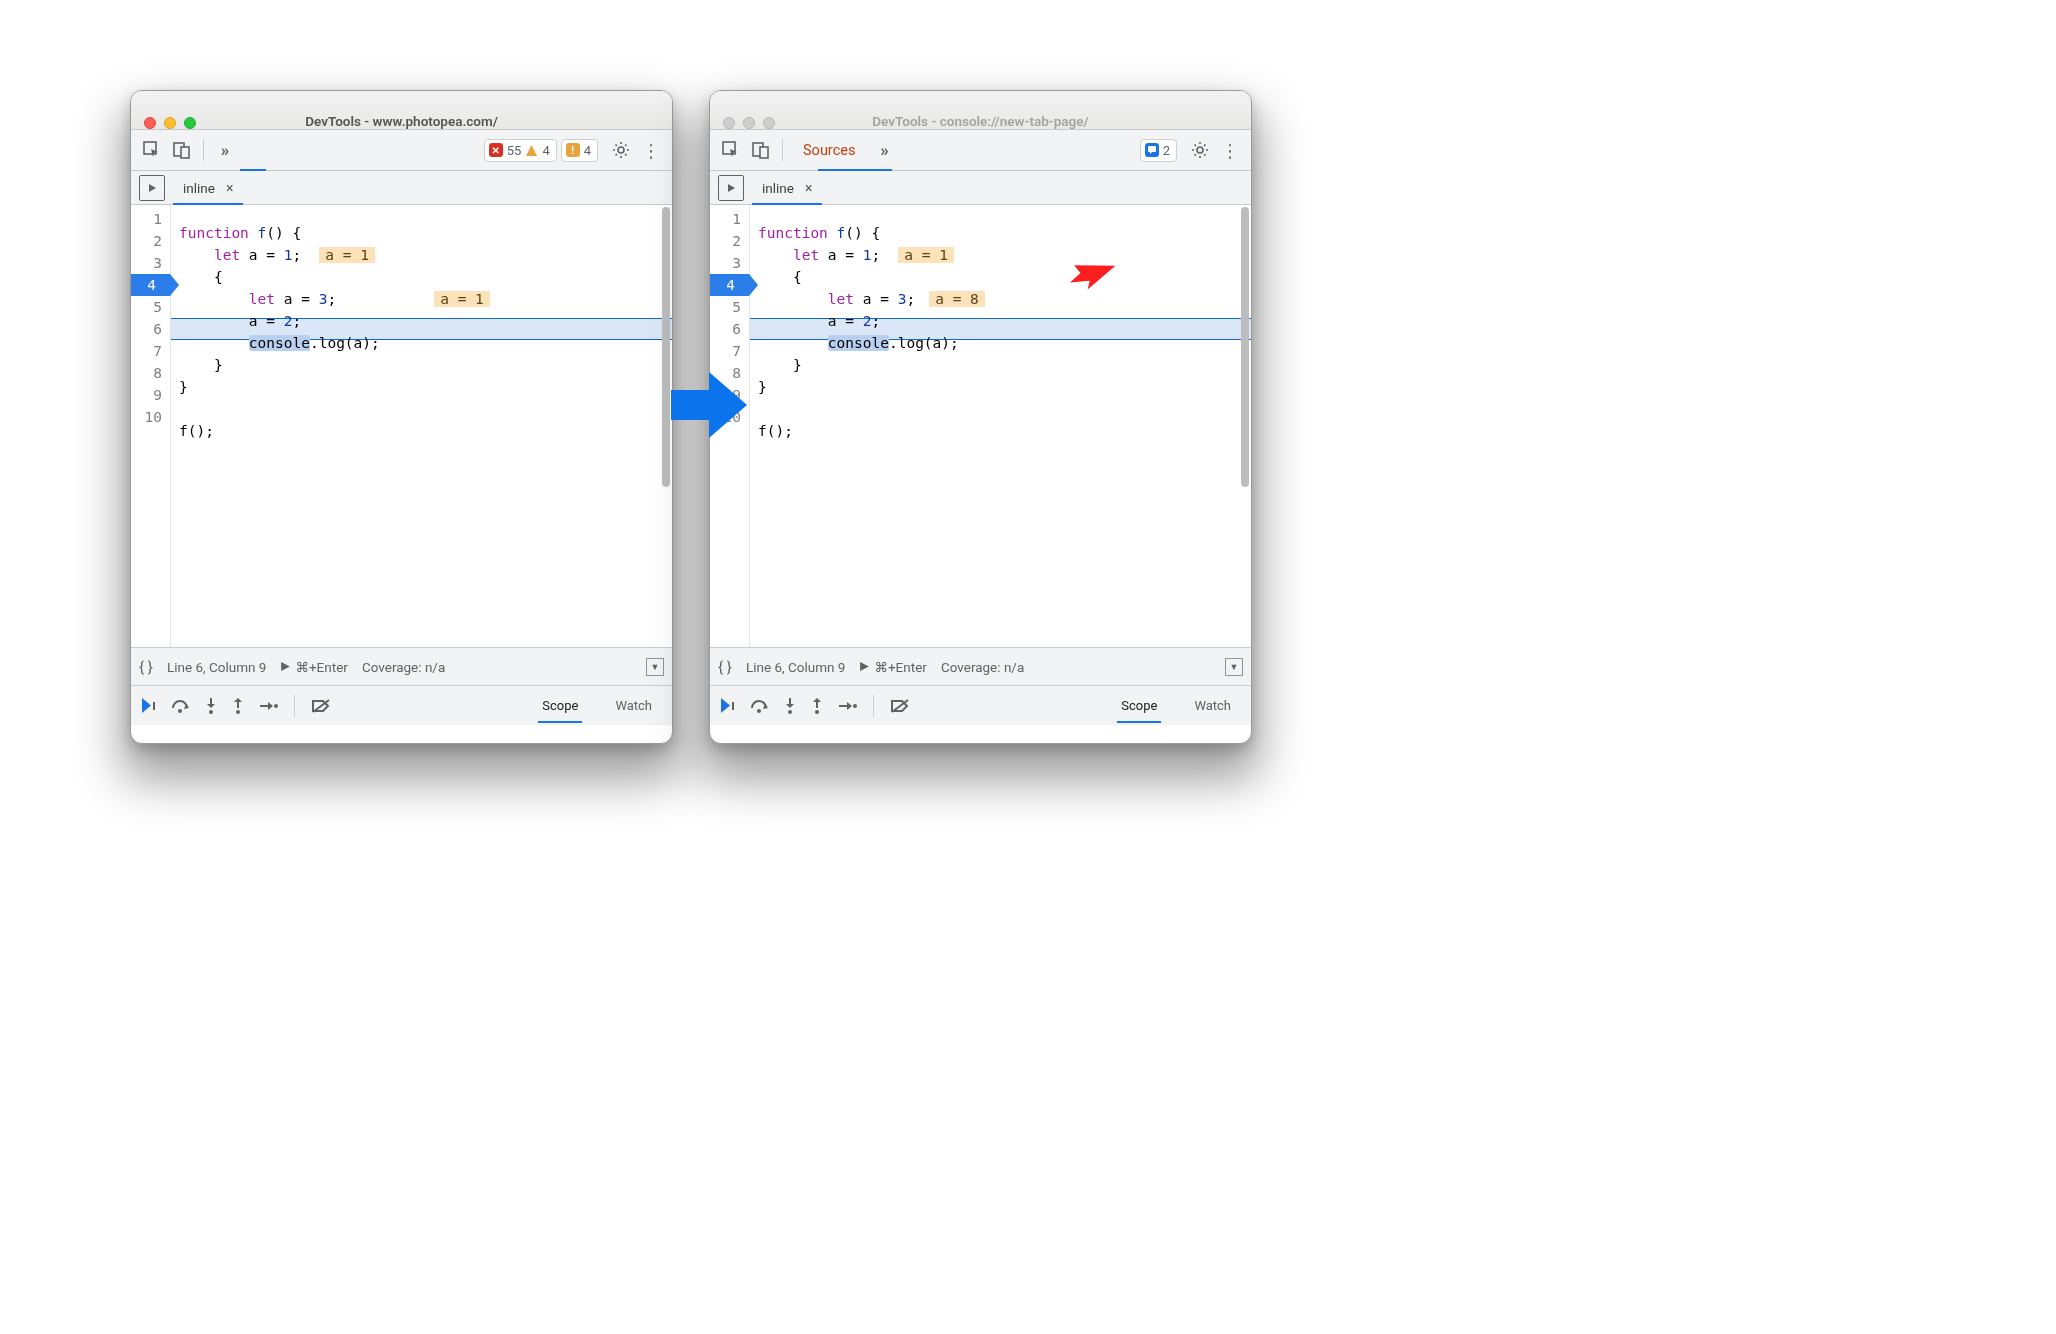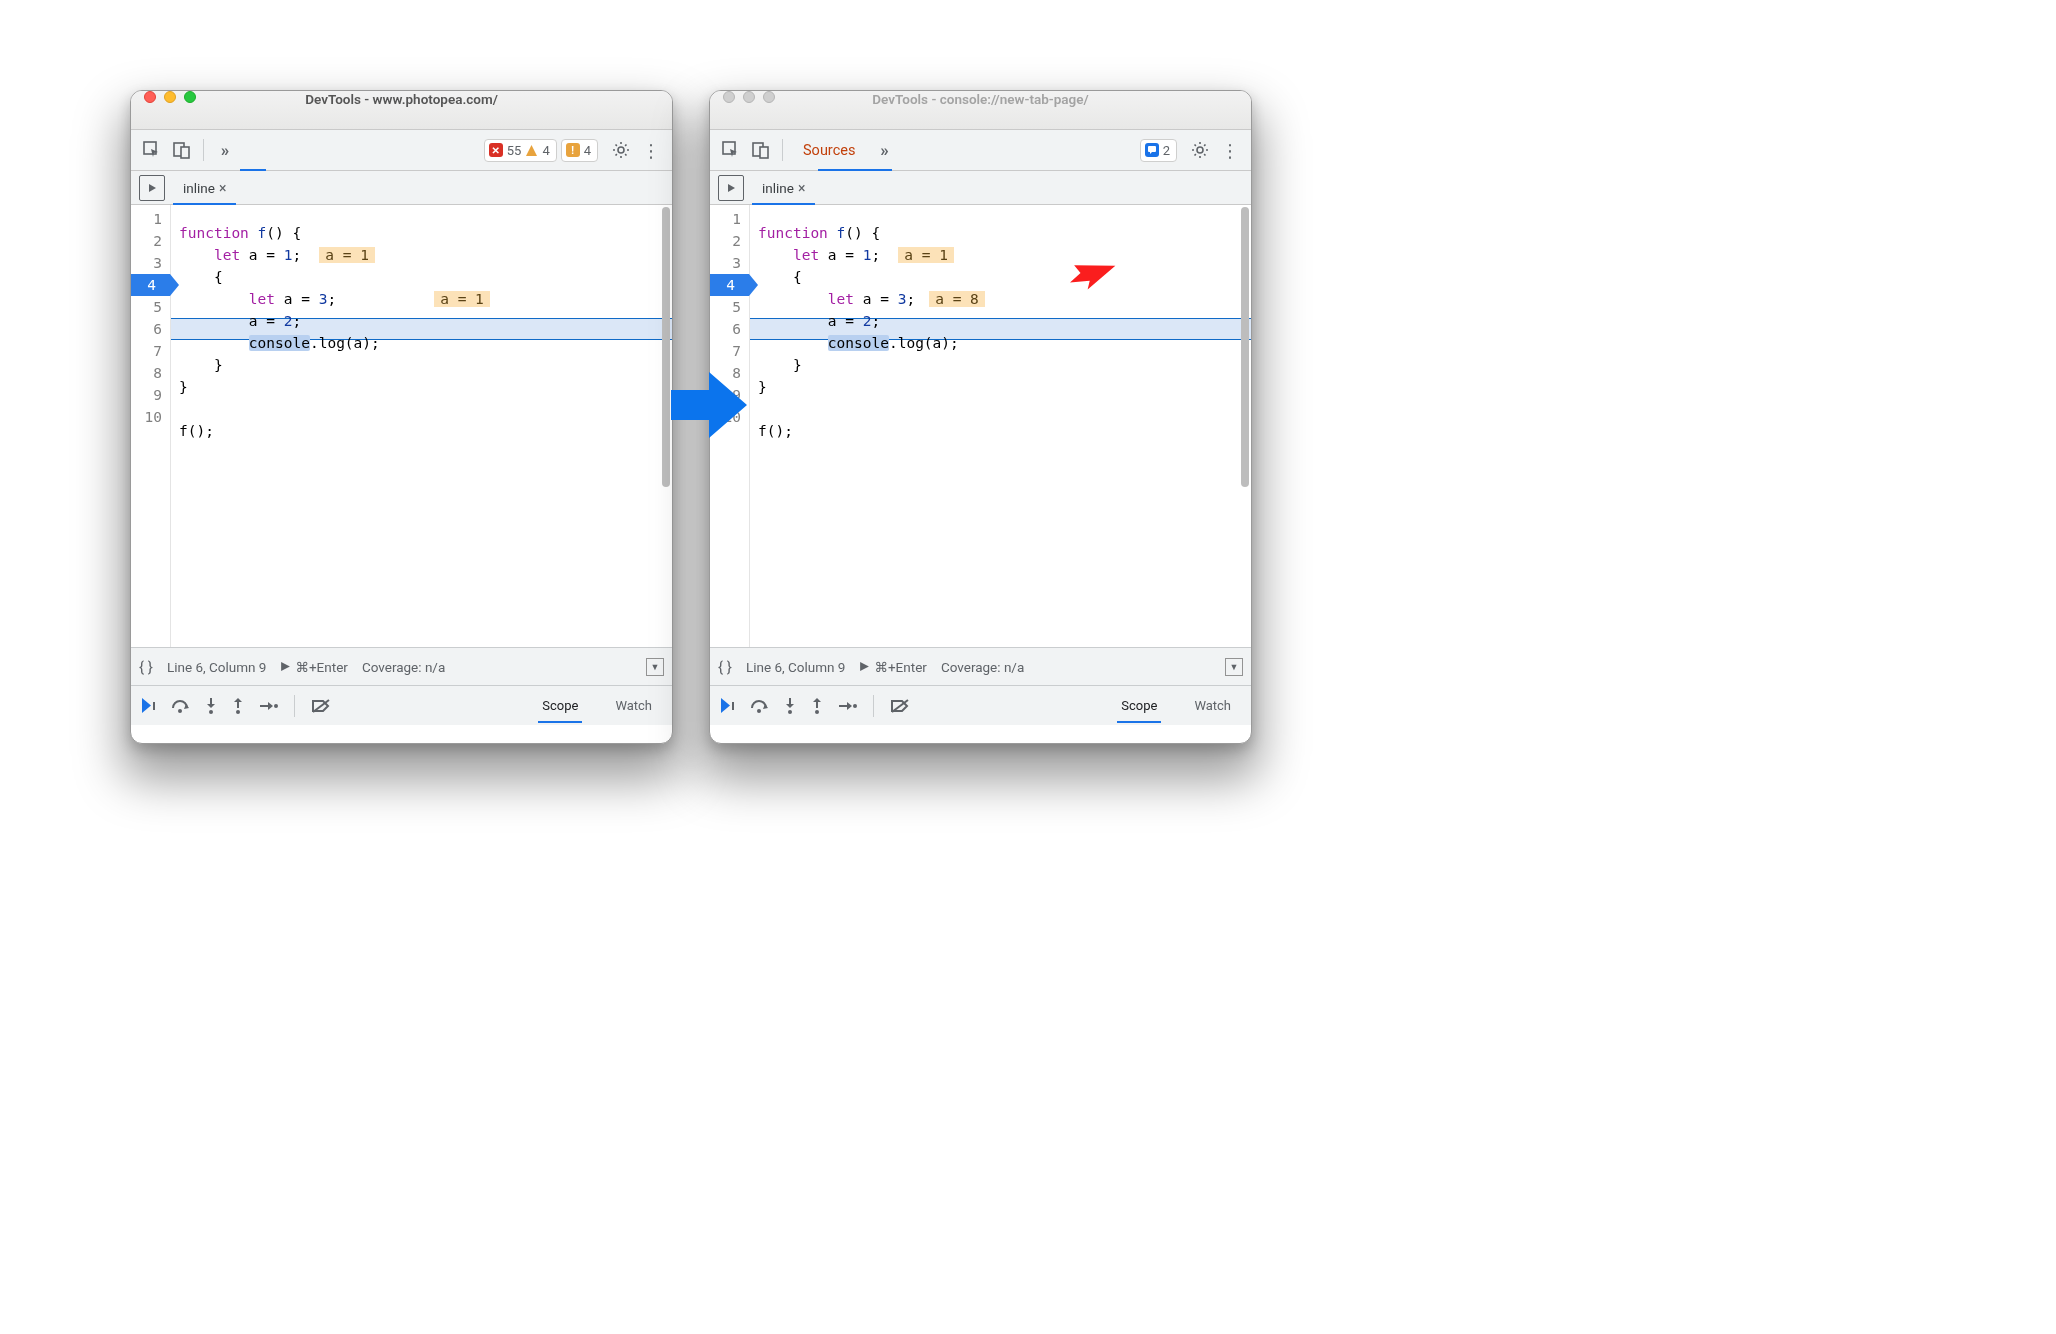--- a/index.html
+++ b/index.html
@@ -26,21 +26,21 @@
     box-shadow: 0 28px 48px 8px rgba(0,0,0,0.38), 0 6px 14px rgba(0,0,0,0.2);
     overflow: hidden;
   }
   .win.left { left: 0; top: 0; height: 654px; }
   .win.right { left: 579px; top: 0; height: 654px; }
   .titlebar {
     height: 39px;
     background: linear-gradient(#f2f2f2,#e8e8e7);
     border-bottom: 1px solid #c9c9c9;
     display: flex;
-    align-items: flex-start;
+    align-items: flex-end;
     position: relative;
   }
   .traffic { display: flex; gap: 8px; padding-left: 13px; }
   .dot { width: 12px; height: 12px; border-radius: 50%; }
   .dot.red { background: #ff5f57; border:1px solid #e24238;}
   .dot.yellow { background: #febc2e; border:1px solid #dfa022;}
   .dot.green { background: #28c840; border:1px solid #1dad2b;}
   .dot.inactive { background: #cfcfcf; border:1px solid #b5b5b5;}
   .title-text {
     position: absolute; left:0; right:0; text-align:center;
@@ -82,21 +82,21 @@
   .badge-ico.msg{background:#1a73e8;color:#fff;}
   .tabbar {
     height: 34px;
     border-bottom: 1px solid #c9c9c9;
     display:flex; align-items:center;
     background:#f1f3f4;
     position:relative;
   }
   .filetab {
     display:flex; align-items:center;
-    padding:0 10px; gap:4px;
+    padding:0 10px; gap:11px;
     font-size:13.5px; color:#3c4043; height:100%;
     position:relative;
   }
   .filetab .u { position:absolute; bottom:-1px; left:0;right:0;height:2px;background:#1a73e8;}
   .close-x { font-size:14px; color:#5f6368; cursor:pointer;}
   .play-in-box{
     width:26px;height:26px;border:1.5px solid #5f6368;display:flex;align-items:center;justify-content:center;
     margin:0 8px; color:#5f6368; border-radius:2px; cursor:pointer;
   }
   .editor {

